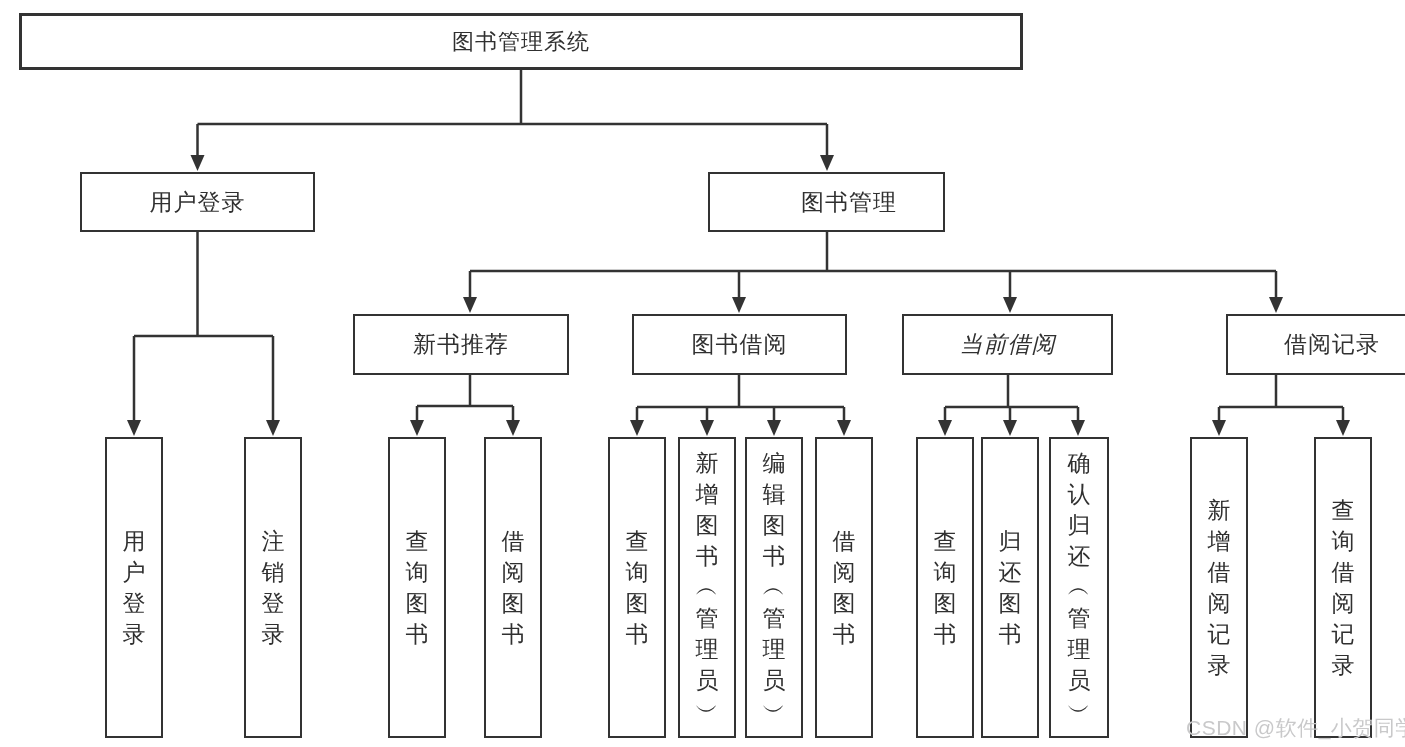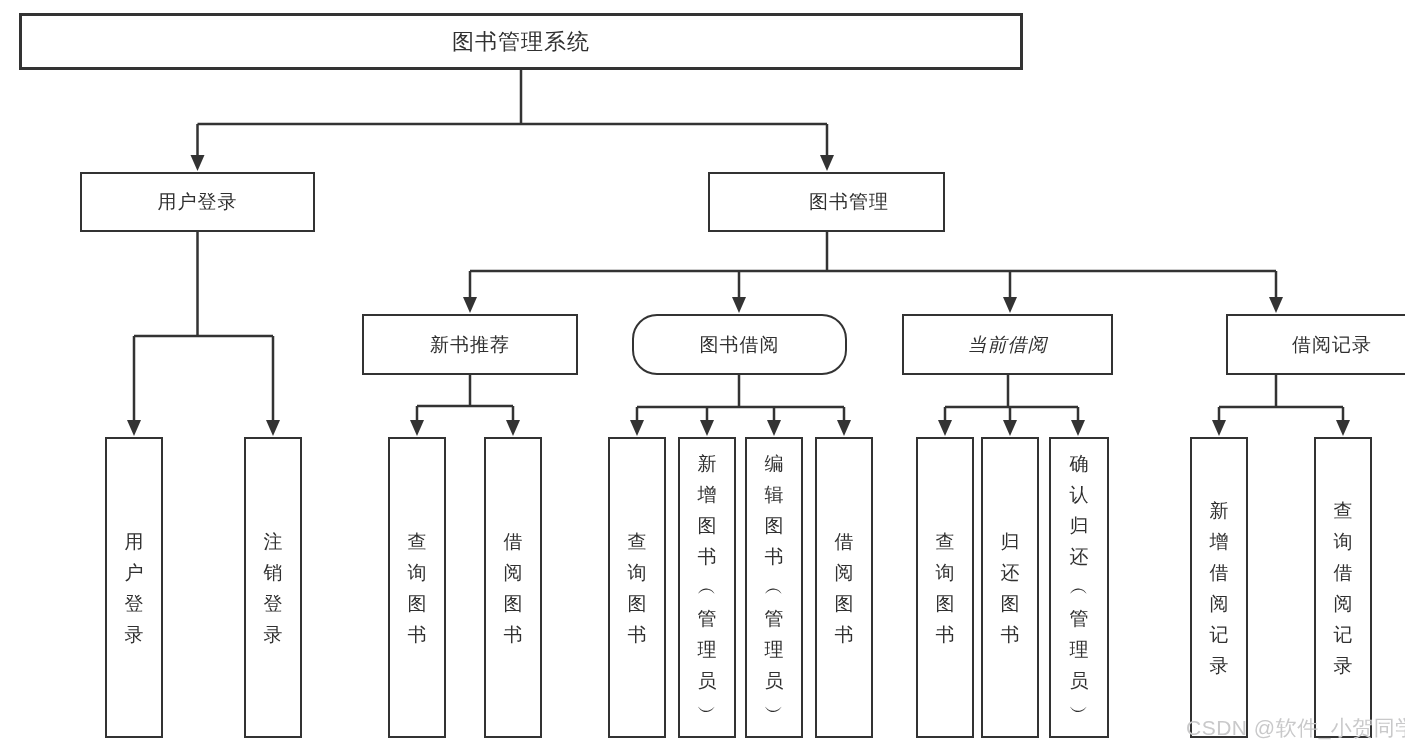--- a/index.html
+++ b/index.html
@@ -23,21 +23,21 @@
   }
   .box {
     position: absolute;
     box-sizing: border-box;
     background: #ffffff;
     border: 2.5px solid #333333;
     color: #303030;
     display: flex;
     align-items: center;
     justify-content: center;
-    font-size: 19px;
+    font-size: 23px;
     letter-spacing: 1px;
     z-index: 2;
   }
   .box.title {
     border-width: 3px;
     font-size: 22px;
   }
   .vbox {
     flex-direction: column;
   }
@@ -108,24 +108,24 @@
     <span>图书管理系统</span>
   </div>
 
   <div class="box" style="left:80px; top:172px; width:235px; height:60px;">
     <span>用户登录</span>
   </div>
   <div class="box" style="left:708px; top:172px; width:237px; height:60px;padding-left:45px;">
     <span>图书管理</span>
   </div>
 
-  <div class="box" style="left:362px; top:314px; width:216px; height:61px;">
+  <div class="box" style="left:353px; top:314px; width:216px; height:61px;">
     <span>新书推荐</span>
   </div>
-  <div class="box" style="left:632px; top:314px; width:215px; height:61px;border-radius:25px;">
+  <div class="box" style="left:632px; top:314px; width:215px; height:61px;">
     <span>图书借阅</span>
   </div>
   <div class="box" style="left:902px; top:314px; width:211px; height:61px;font-style:italic;">
     <span>当前借阅</span>
   </div>
   <div class="box" style="left:1226px; top:314px; width:212px; height:61px;">
     <span>借阅记录</span>
   </div>
 
   <div class="box vbox" style="left:105px; top:437px; width:58px; height:301px;">

